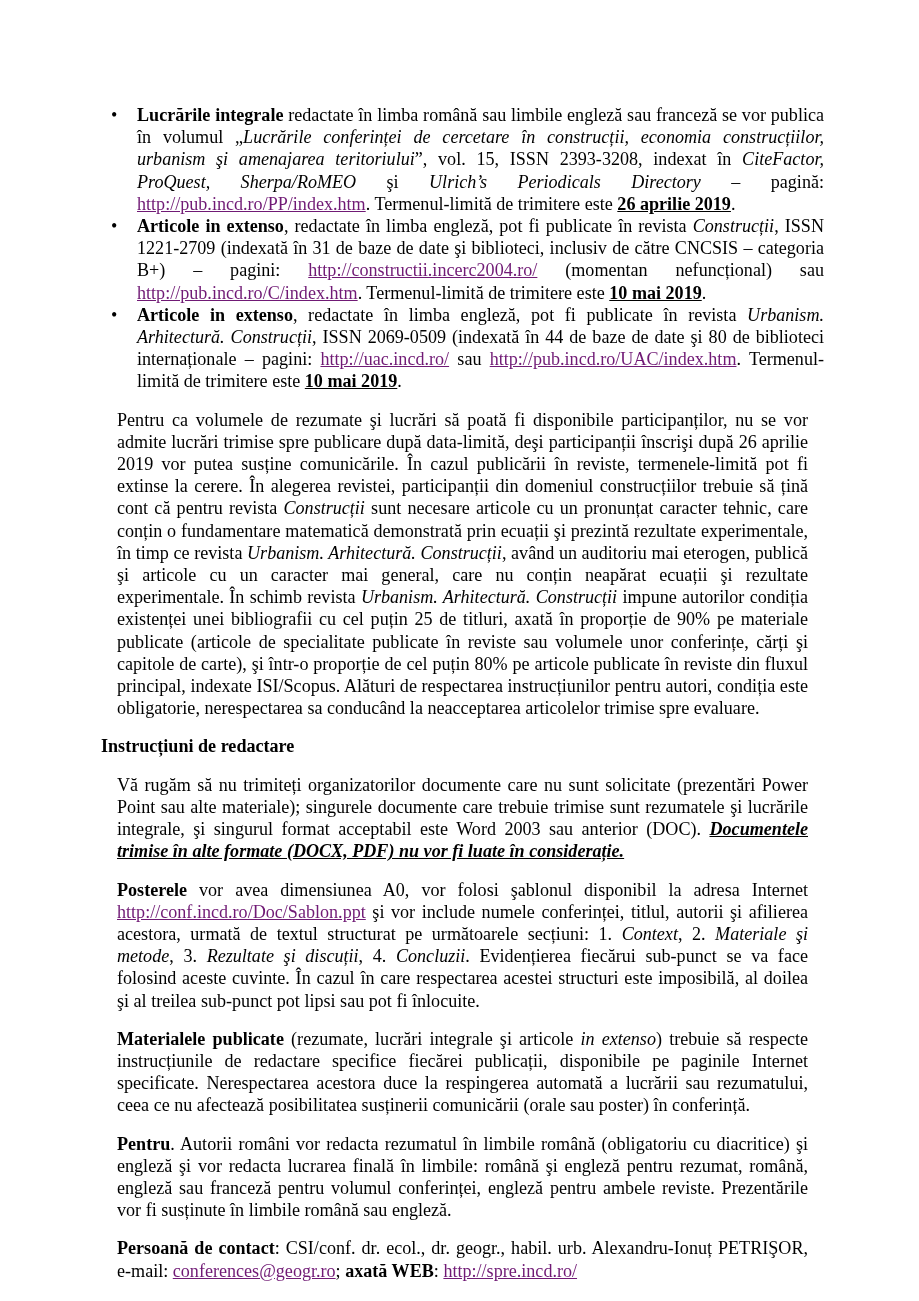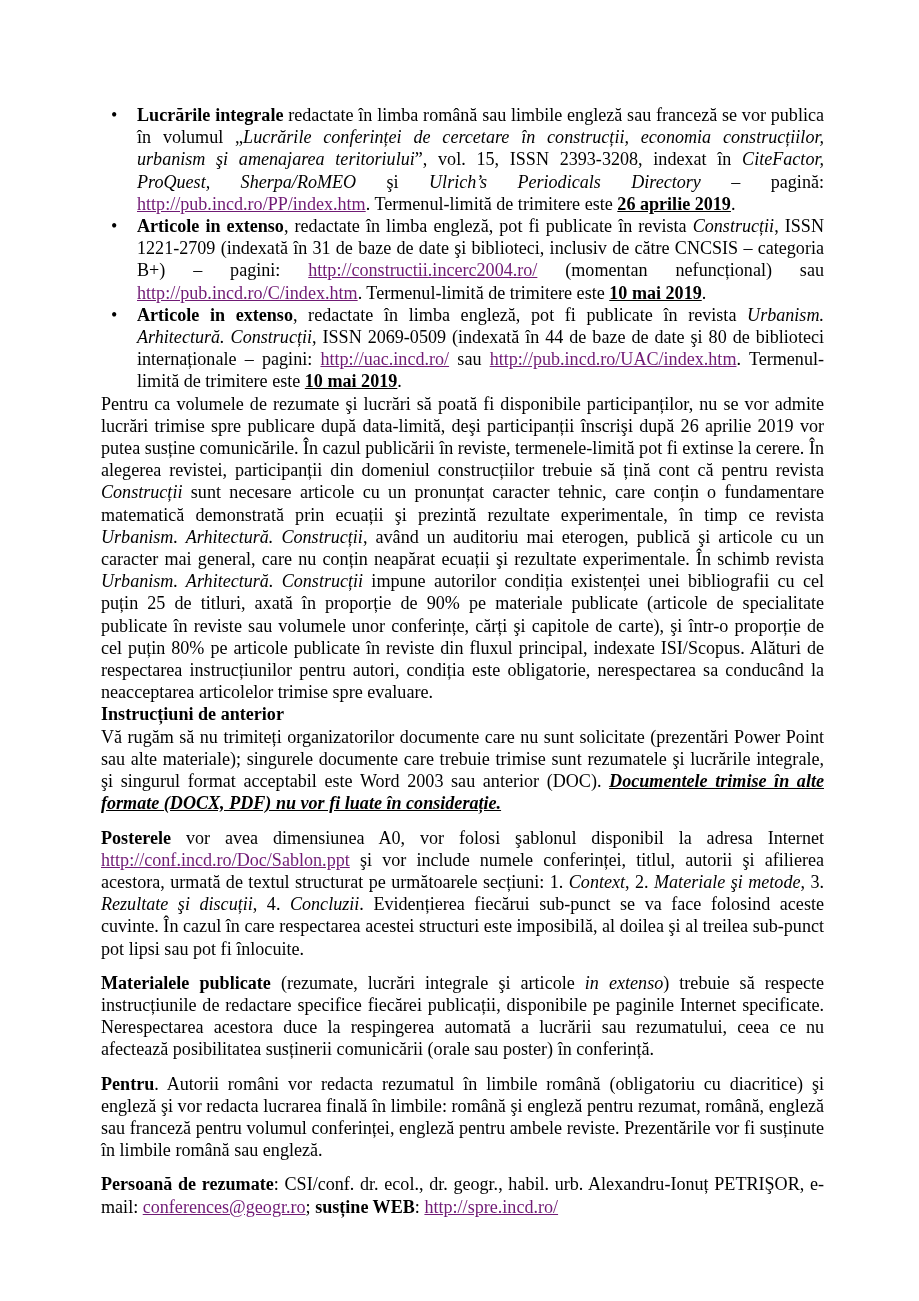--- a/index.html
+++ b/index.html
@@ -40,21 +40,21 @@
     margin: 0;
   }
   ul.bullets > li .bullet {
     position: absolute;
     left: 10px;
     top: 0;
     font-size: 18.1px;
     line-height: 22.2px;
   }
   p.para {
-    margin: 0;
+    margin: 16px;
     text-align: justify;
   }
   p.spaced {
     margin-top: 12px;
   }
   .b { font-weight: bold; }
   .i { font-style: italic; }
   .bu { font-weight: bold; text-decoration: underline; }
   .biu { font-weight: bold; font-style: italic; text-decoration: underline; }
   .lnk {
@@ -86,26 +86,26 @@
       </li>
 
       <li>
         <span class="bullet">•</span><span class="b">Articole in extenso</span><span>, redactate în limba engleză, pot fi publicate în revista </span><span class="i">Urbanism. Arhitectură. Construcții</span><span>, ISSN 2069-0509 (indexată în 44 de baze de date şi 80 de biblioteci internaționale – pagini: </span><span class="lnk">http://uac.incd.ro/</span><span> sau </span><span class="lnk">http://pub.incd.ro/UAC/index.htm</span><span>. Termenul-limită de trimitere este </span><span class="bu">10 mai 2019</span><span>.</span>
       </li>
 
     </ul>
 
     <p class="para"><span>Pentru ca volumele de rezumate şi lucrări să poată fi disponibile participanților, nu se vor admite lucrări trimise spre publicare după data-limită, deşi participanții înscrişi după 26 aprilie 2019 vor putea susține comunicările. În cazul publicării în reviste, termenele-limită pot fi extinse la cerere. În alegerea revistei, participanții din domeniul construcțiilor trebuie să țină cont că pentru revista </span><span class="i">Construcții</span><span> sunt necesare articole cu un pronunțat caracter tehnic, care conțin o fundamentare matematică demonstrată prin ecuații şi prezintă rezultate experimentale, în timp ce revista </span><span class="i">Urbanism. Arhitectură. Construcții</span><span>, având un auditoriu mai eterogen, publică şi articole cu un caracter mai general, care nu conțin neapărat ecuații şi rezultate experimentale. În schimb revista </span><span class="i">Urbanism. Arhitectură. Construcții</span><span> impune autorilor condiția existenței unei bibliografii cu cel puțin 25 de titluri, axată în proporție de 90% pe materiale publicate (articole de specialitate publicate în reviste sau volumele unor conferințe, cărți şi capitole de carte), şi într-o proporție de cel puțin 80% pe articole publicate în reviste din fluxul principal, indexate ISI/Scopus. Alături de respectarea instrucțiunilor pentru autori, condiția este obligatorie, nerespectarea sa conducând la neacceptarea articolelor trimise spre evaluare.</span></p>
 
-    <h2 class="heading">Instrucțiuni de anterior</h2>
+    <h2 class="heading">Instrucțiuni de redactare</h2>
 
     <p class="para"><span>Vă rugăm să nu trimiteți organizatorilor documente care nu sunt solicitate (prezentări Power Point sau alte materiale); singurele documente care trebuie trimise sunt rezumatele şi lucrările integrale, şi singurul format acceptabil este Word 2003 sau anterior (DOC). </span><span class="biu">Documentele trimise în alte formate (DOCX, PDF) nu vor fi luate în considerație.</span></p>
 
     <p class="para spaced"><span class="b">Posterele</span><span> vor avea dimensiunea A0, vor folosi şablonul disponibil la adresa Internet </span><span class="lnk">http://conf.incd.ro/Doc/Sablon.ppt</span><span> şi vor include numele conferinței, titlul, autorii şi afilierea acestora, urmată de textul structurat pe următoarele secțiuni: 1. </span><span class="i">Context</span><span>, 2. </span><span class="i">Materiale şi metode</span><span>, 3. </span><span class="i">Rezultate şi discuții</span><span>, 4. </span><span class="i">Concluzii</span><span>. Evidențierea fiecărui sub-punct se va face folosind aceste cuvinte. În cazul în care respectarea acestei structuri este imposibilă, al doilea şi al treilea sub-punct pot lipsi sau pot fi înlocuite.</span></p>
 
     <p class="para spaced"><span class="b">Materialele publicate</span><span> (rezumate, lucrări integrale şi articole </span><span class="i">in extenso</span><span>) trebuie să respecte instrucțiunile de redactare specifice fiecărei publicații, disponibile pe paginile Internet specificate. Nerespectarea acestora duce la respingerea automată a lucrării sau rezumatului, ceea ce nu afectează posibilitatea susținerii comunicării (orale sau poster) în conferință.</span></p>
 
     <p class="para spaced"><span class="b">Pentru</span><span>. Autorii români vor redacta rezumatul în limbile română (obligatoriu cu diacritice) şi engleză şi vor redacta lucrarea finală în limbile: română şi engleză pentru rezumat, română, engleză sau franceză pentru volumul conferinței, engleză pentru ambele reviste. Prezentările vor fi susținute în limbile română sau engleză.</span></p>
 
-    <p class="para spaced"><span class="b">Persoană de rezumate</span><span>: CSI/conf. dr. ecol., dr. geogr., habil. urb. Alexandru-Ionuț PETRIŞOR, e-mail: </span><span class="lnk">conferences@geogr.ro</span><span>;  </span><span class="b">susține WEB</span><span>: </span><span class="lnk">http://spre.incd.ro/</span></p>
+    <p class="para spaced"><span class="b">Persoană de contact</span><span>: CSI/conf. dr. ecol., dr. geogr., habil. urb. Alexandru-Ionuț PETRIŞOR, e-mail: </span><span class="lnk">conferences@geogr.ro</span><span>;  </span><span class="b">axată WEB</span><span>: </span><span class="lnk">http://spre.incd.ro/</span></p>
 
   </div>
 </div>
 
 </body></html>

